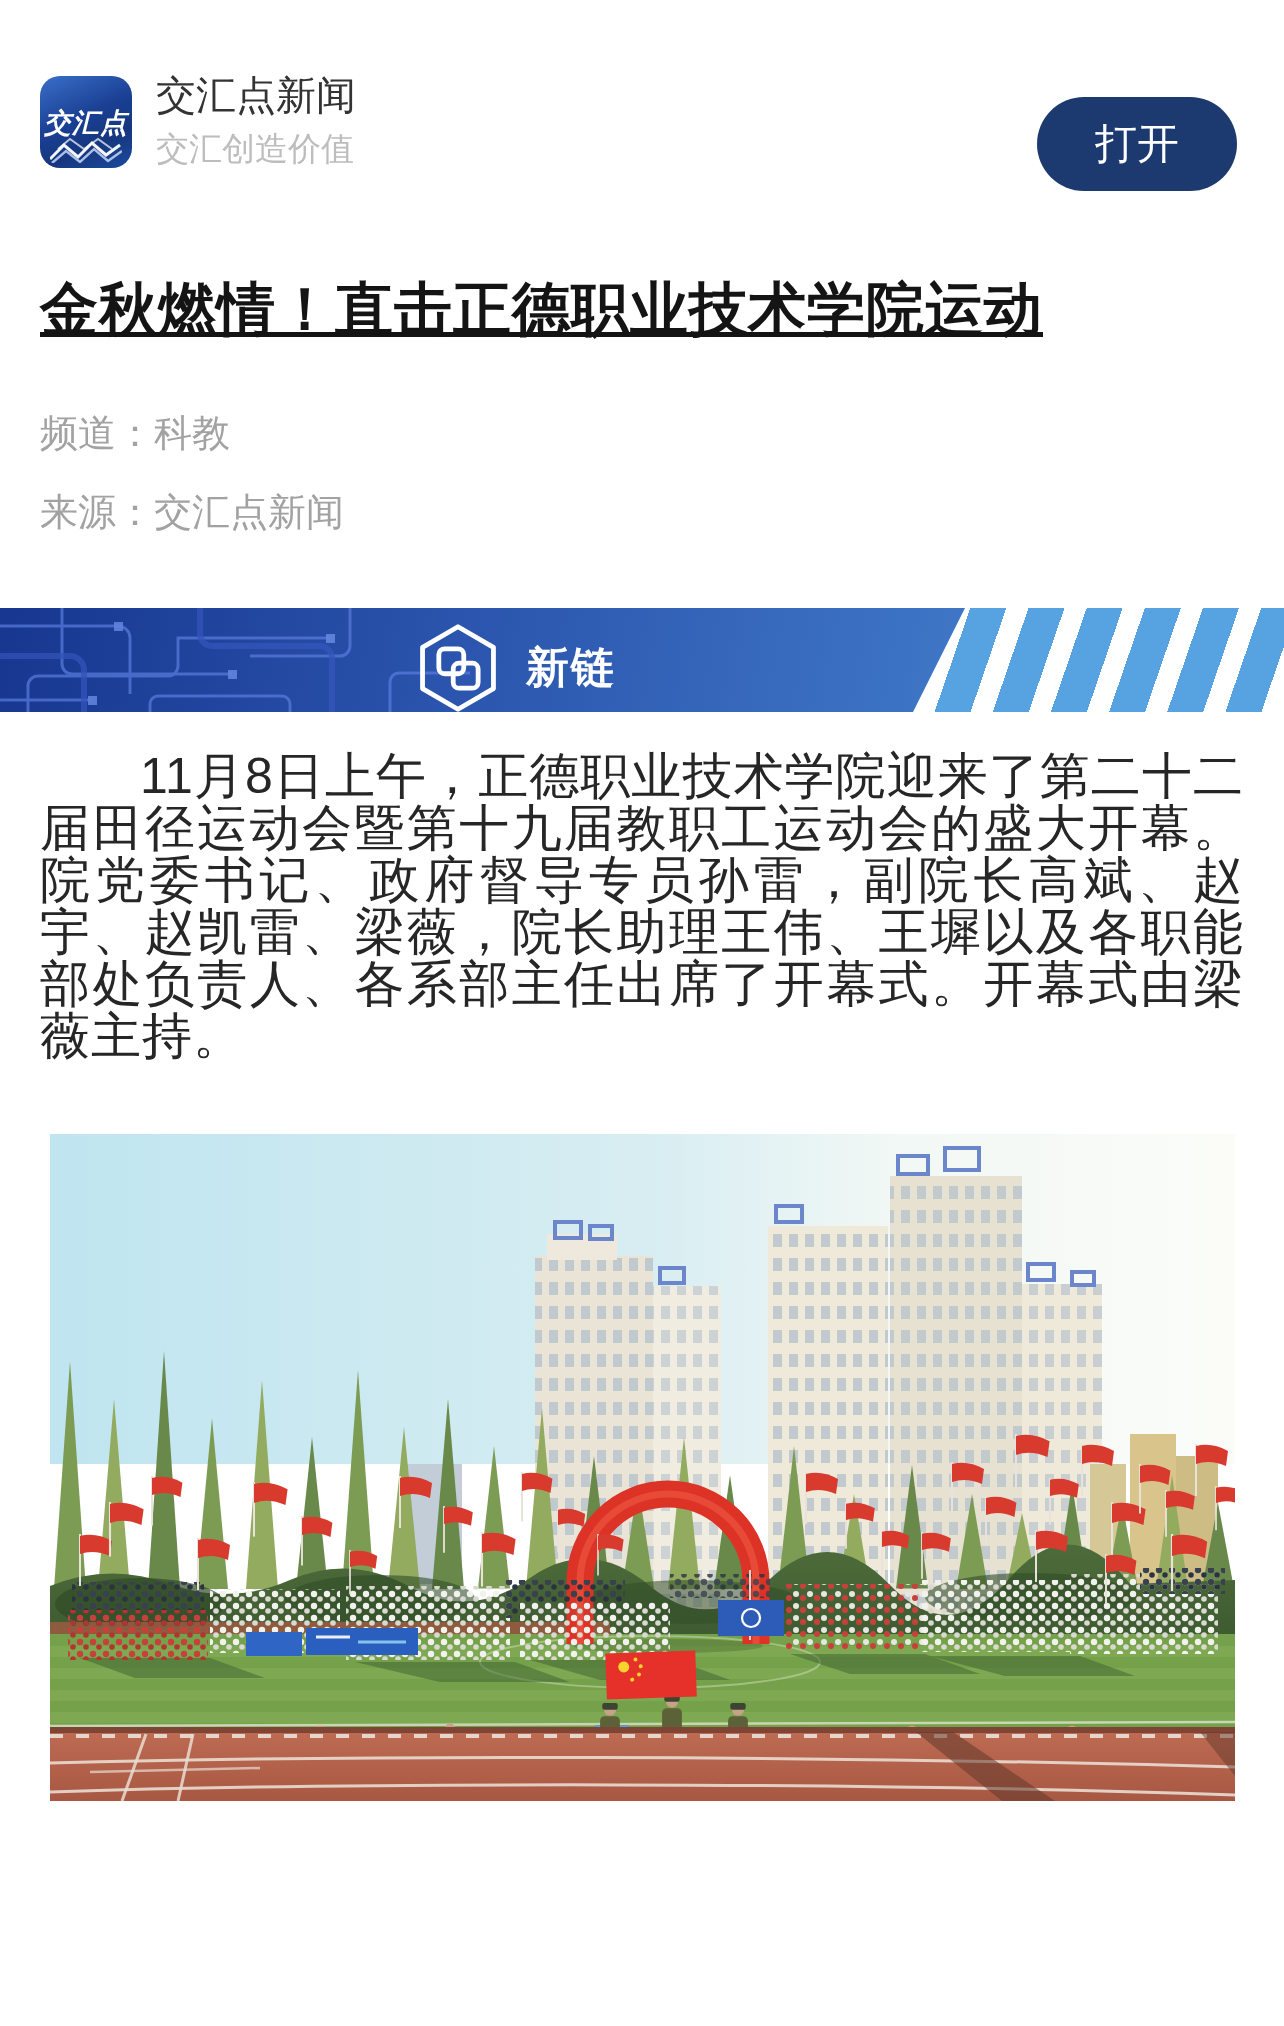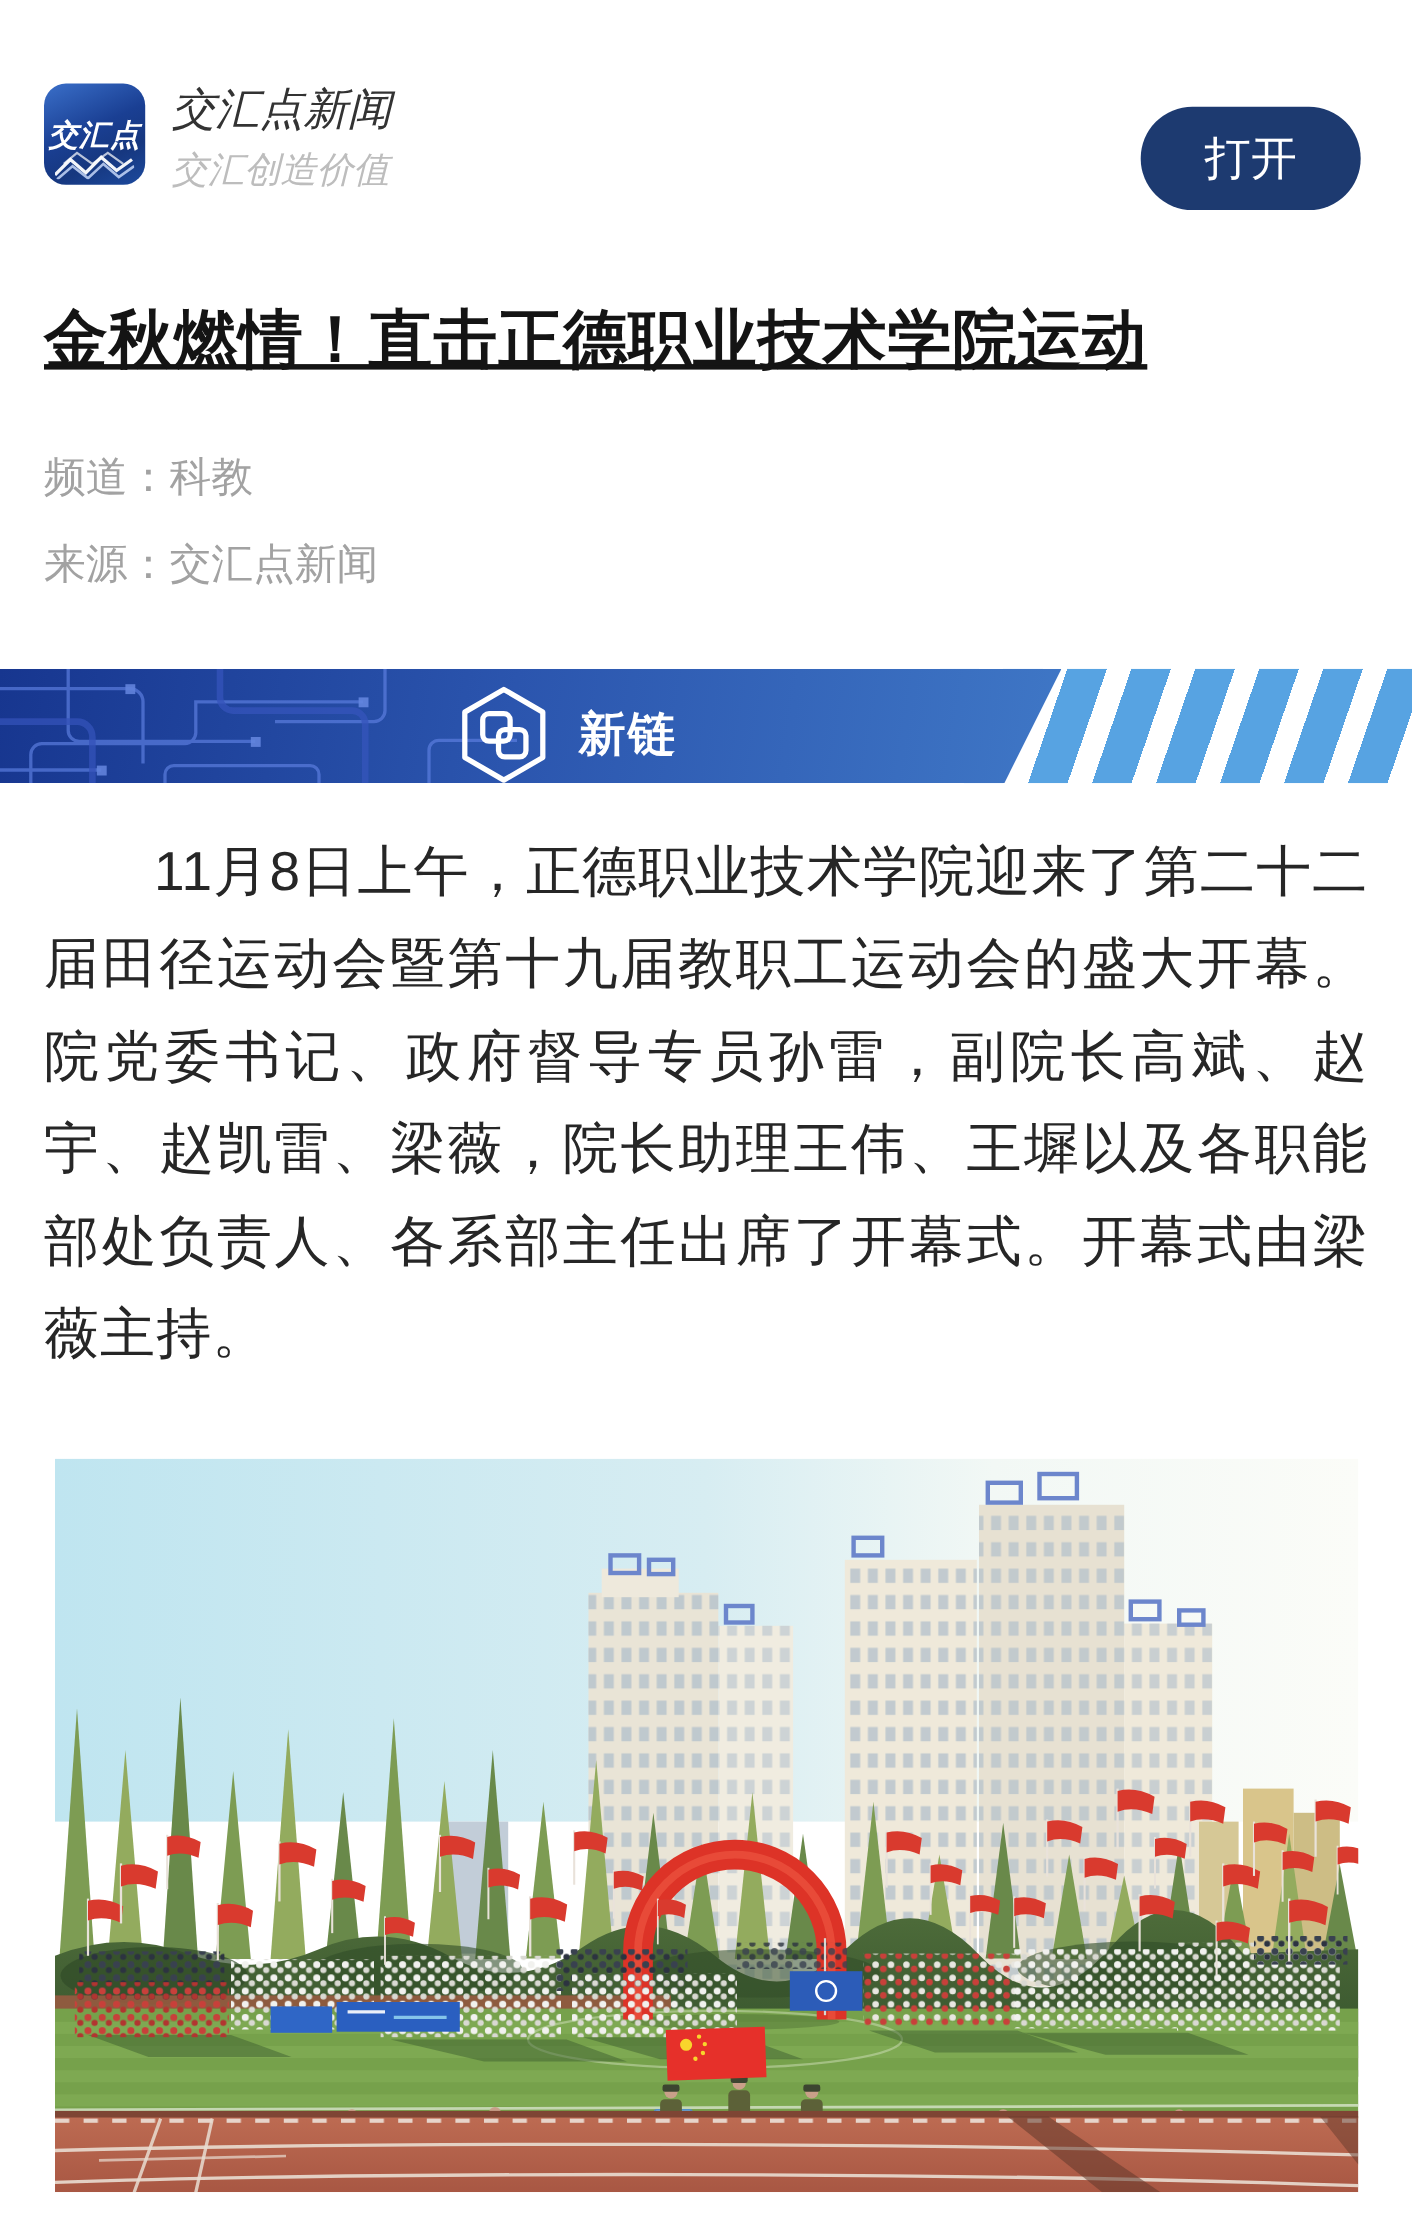--- a/index.html
+++ b/index.html
@@ -12,21 +12,21 @@
   
   .header{position:relative;padding:28px 40px 0 40px;display:flex;align-items:flex-start;margin-top:48px;}
   .logo{
     width:92px;height:92px;border-radius:20px;flex:0 0 auto;
     background:linear-gradient(155deg,#3a6fc9 0%,#1a3f93 45%,#16377f 70%,#1c4a9e 100%);
     display:flex;flex-direction:column;align-items:center;justify-content:center;
     position:relative;overflow:hidden;
   }
   .logo-text{color:#fff;font-weight:700;font-size:27px;font-style:italic;letter-spacing:1px;margin-top:2px;white-space:nowrap;}
   .logo-waves{position:absolute;left:10px;bottom:5px;}
-  .app-info{margin-left:24px;display:flex;flex-direction:column;justify-content:space-between;height:96px;font-style:italic;}
+  .app-info{margin-left:24px;display:flex;flex-direction:column;justify-content:flex-end;height:96px;}
   .app-name{font-size:40px;color:#333;font-weight:500;line-height:1.2;}
   .app-tagline{font-size:33px;color:#bdbdbd;margin-top:8px;}
   .open-btn{
     position:absolute;right:47px;top:49px;width:200px;height:94px;border:none;
     border-radius:47px;background:#1d3a70;color:#fff;font-size:42px;
     display:flex;align-items:center;justify-content:center;cursor:pointer;
     font-family:inherit;
   }
   
   .title{margin:82px 40px 0 40px;font-size:58px;line-height:110px;font-weight:700;color:#141414;letter-spacing:1px;text-decoration:underline;}
@@ -38,21 +38,21 @@
   .chain-stripes{position:absolute;top:0;right:0;bottom:0;width:430px;
     background:repeating-linear-gradient(109deg,#57a3e2 0px,#57a3e2 34px,#ffffff 34px,#ffffff 55px);}
   .chain-bar{position:absolute;left:0;top:0;bottom:0;width:965px;
     background:linear-gradient(100deg,#17368f 0%,#2b55ae 48%,#3f77c6 100%);
     clip-path:polygon(0 0,100% 0,calc(100% - 52px) 100%,0 100%);}
   .chain-circuit{position:absolute;left:0;top:0;opacity:.85;}
   .chain-content{position:absolute;left:412px;top:0;height:120px;display:flex;align-items:center;color:#fff;}
   .chain-badge{font-size:43px;font-weight:700;margin-left:22px;letter-spacing:2px;}
   .chain-msg{font-size:40px;margin-left:54px;letter-spacing:2px;}
   
-  .body-text{margin:38px 40px 0 40px;font-size:50px;line-height:84px;color:#262626;
+  .body-text{margin:38px 40px 0 40px;font-size:50px;line-height:52px;color:#262626;
     text-align:justify;text-indent:2em;letter-spacing:1px;}
   
   .photo{margin:72px 0 0 50px;width:1185px;height:667px;overflow:hidden;display:block;position:relative;}
   .photo svg{display:block;}
 </style>
 </head>
 <body>
 
 <div class="header">
   <div class="logo">

